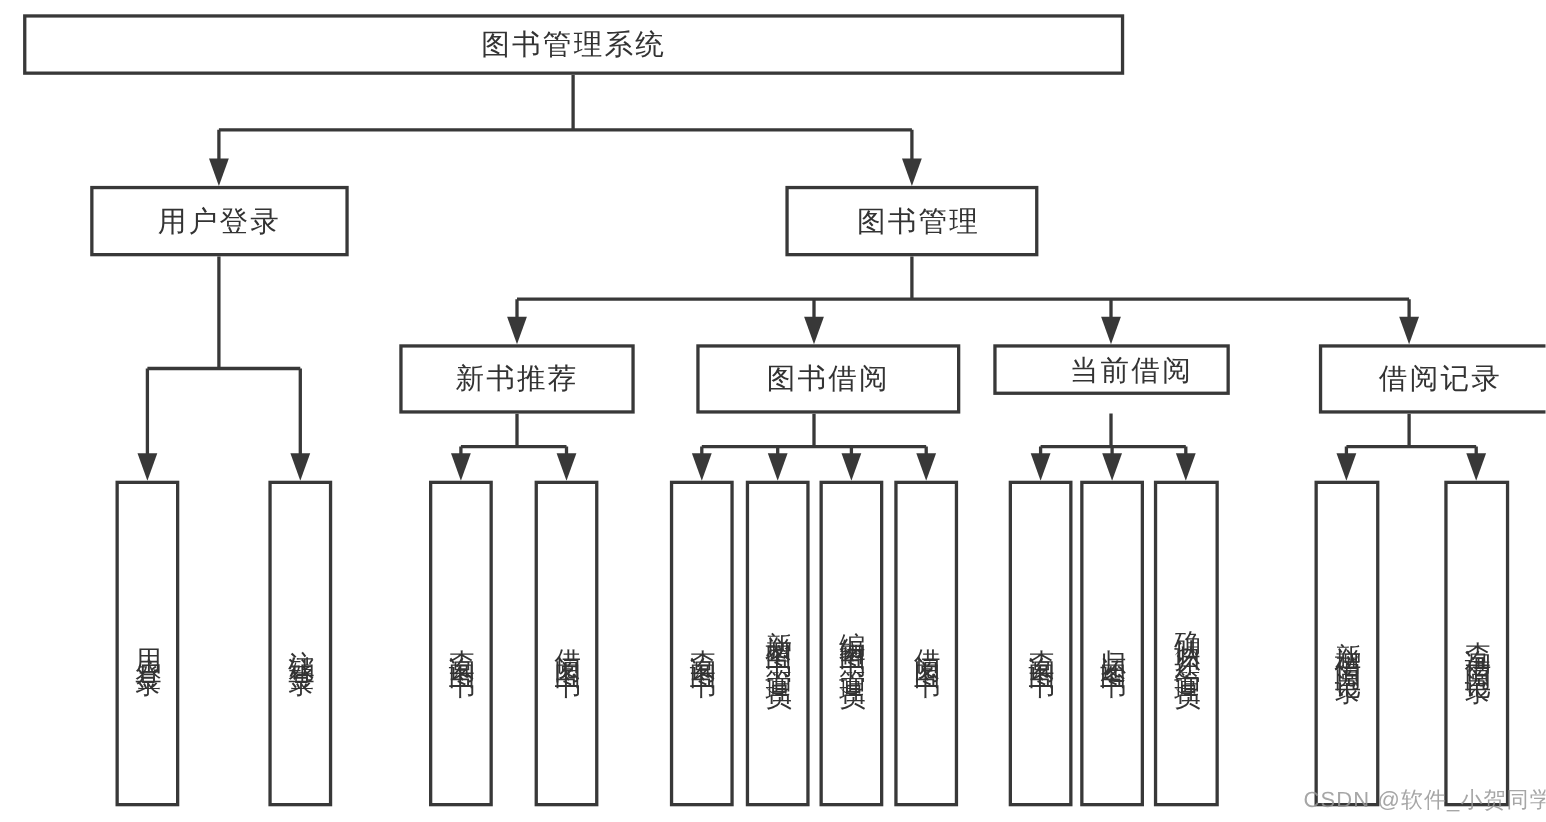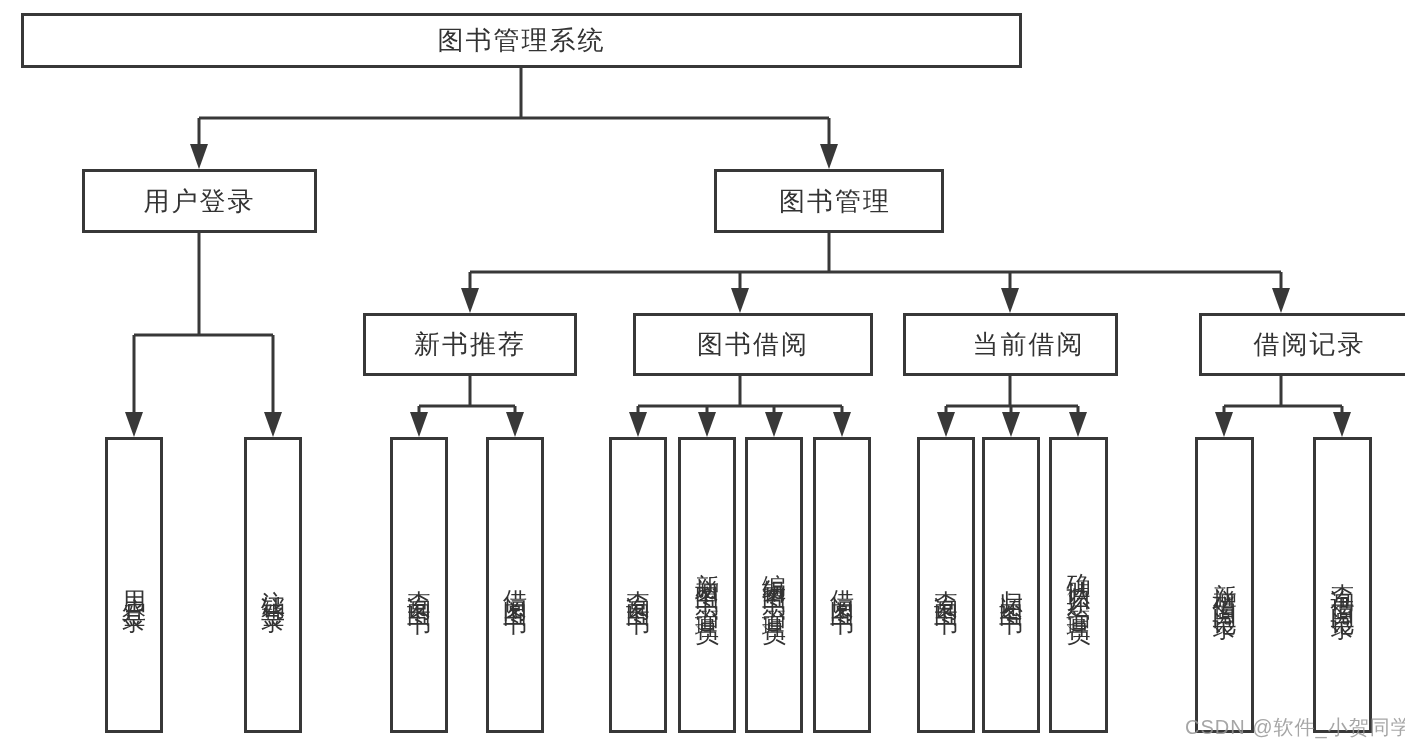--- a/index.html
+++ b/index.html
@@ -97,21 +97,21 @@
     </g>
   </svg>
 
   <div class="node h-node" style="left:21px; top:13px; width:1001px; height:55px;">图书管理系统</div>
 
   <div class="node h-node" style="left:82px; top:169px; width:235px; height:64px;">用户登录</div>
   <div class="node h-node" style="left:714px; top:169px; width:230px; height:64px;padding-left:12px;">图书管理</div>
 
   <div class="node h-node" style="left:363px; top:313px; width:214px; height:63px;">新书推荐</div>
   <div class="node h-node" style="left:633px; top:313px; width:240px; height:63px;">图书借阅</div>
-  <div class="node h-node" style="left:903px; top:313px; width:215px; height:63px;padding-left:36px;">当前借阅</div>
+  <div class="node h-node" style="left:903px; top:313px; width:215px; height:46px;padding-left:36px;">当前借阅</div>
   <div class="node h-node" style="left:1171px; top:313px; width:221px; height:63px;margin-left:28px;">借阅记录</div>
 
   <div class="node v-node" style="left:105px; top:437px; width:58px; height:296px;">用户登录</div>
   <div class="node v-node" style="left:244px; top:437px; width:58px; height:296px;">注销登录</div>
 
   <div class="node v-node" style="left:390px; top:437px; width:58px; height:296px;">查询图书</div>
   <div class="node v-node" style="left:486px; top:437px; width:58px; height:296px;">借阅图书</div>
 
   <div class="node v-node" style="left:609px; top:437px; width:58px; height:296px;">查询图书</div>
   <div class="node v-node" style="left:678px; top:437px; width:58px; height:296px;">新增图书（管理员）</div>

